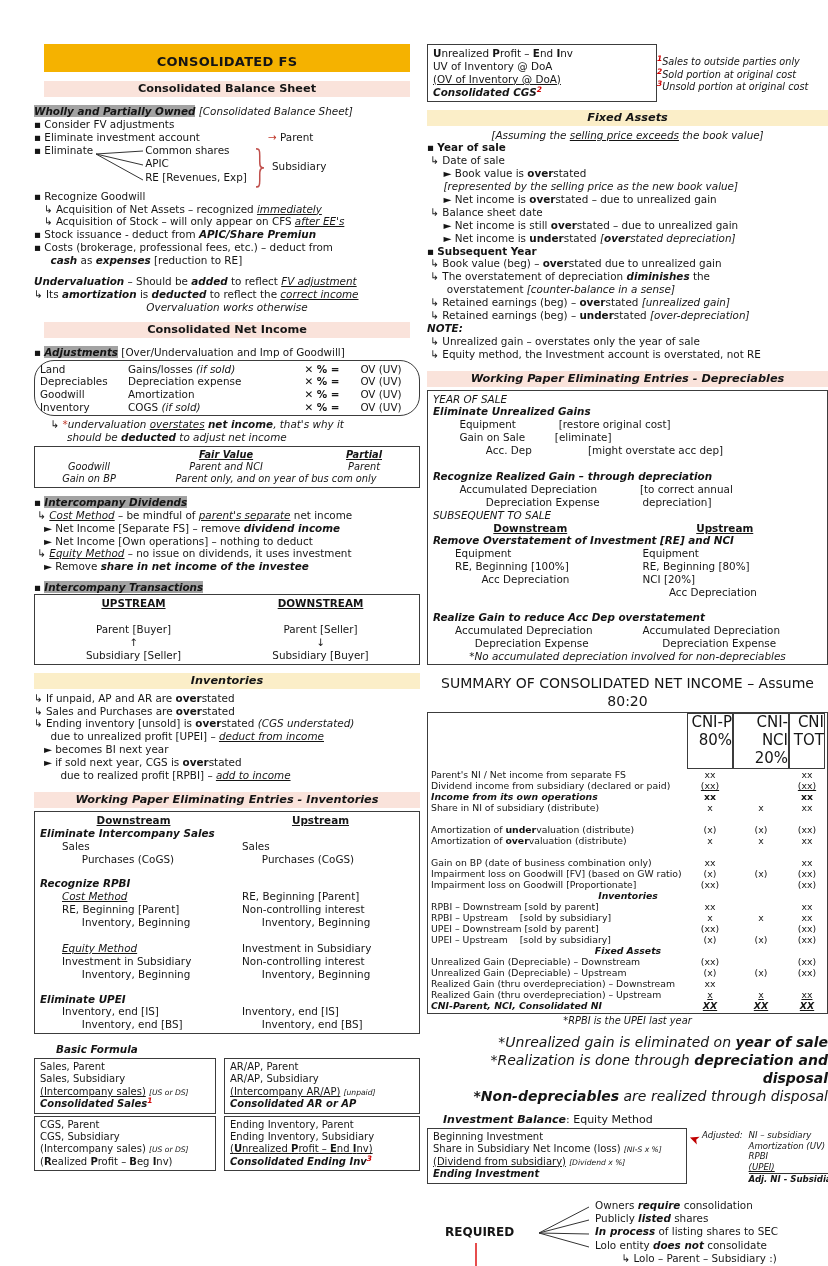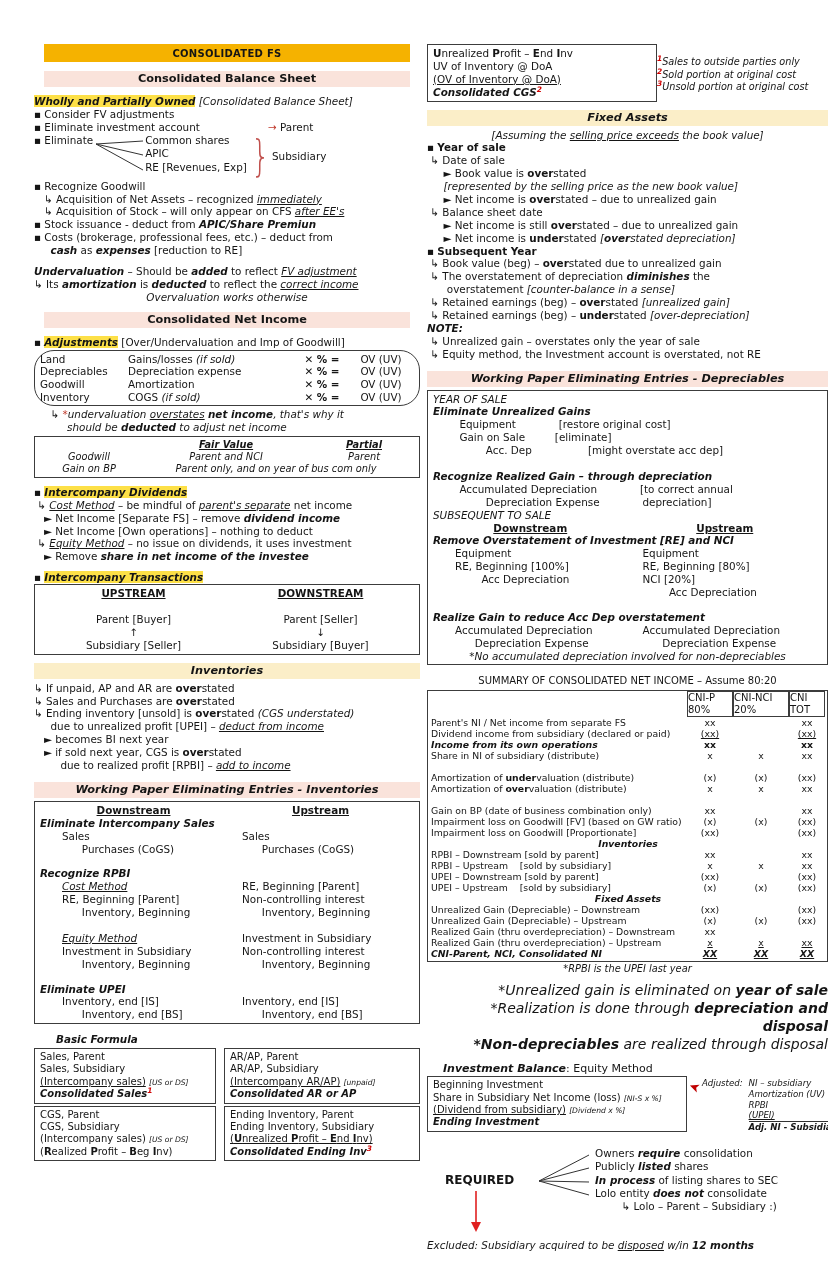--- a/index.html
+++ b/index.html
@@ -2,28 +2,28 @@
 <html><head>
 <meta charset="utf-8">
 <style>
   html,body{margin:0;padding:0;background:#fff;}
   body{width:828px;height:1266px;overflow:hidden;color:#151515;
        font-family:"DejaVu Sans","Liberation Sans",sans-serif;font-size:10.4px;}
   .page{display:flex;gap:7px;padding:44px 0 0 34px;box-sizing:border-box;}
   .col-left{width:386px;flex:none;}
   .col-right{width:401px;flex:none;}
   .ln{white-space:pre-wrap;line-height:1.24;min-height:12px;}
-  .hl{background:#fde047;text-align:right;}
+  .hl{background:#a3a3a3;text-align:right;}
   .tiny{font-size:7.6px;font-style:italic;}
   .rsup{color:#D00000;font-weight:bold;font-style:italic;font-size:7.5px;vertical-align:super;line-height:0;}
   .red{color:#C0392B;}
   .right{text-align:center;}
   .center{text-align:center;}
-  .gold-bar{background:#F5B200;text-align:center;font-weight:bold;font-size:10px;
-            padding:4px 0 3px;margin:0 10px 9px 10px;letter-spacing:.3px;}
+  .gold-bar{background:#F5B200;text-align:center;font-weight:bold;font-size:13px;
+            padding:10px 0 3px;margin:0 10px 9px 10px;letter-spacing:.3px;}
   .pink-bar{background:#FAE3DB;text-align:center;font-weight:bold;font-size:11.3px;
             padding:1px 0 2px;margin:0 10px 8px 10px;}
   .pink-bar.wpee{margin:10px 0 3px 0;font-style:italic;}
   .cream-bar{background:#FBEEC8;text-align:center;font-weight:bold;font-style:italic;
              font-size:11.3px;padding:1px 0 2px;margin:8px 0 3px 0;}
   .block{margin-bottom:8px;}
   .box{border:1.2px solid #3c3c3c;padding:2px 5px;background:#fff;}
   .row-flex{display:flex;}
   .elim-diagram{display:flex;align-items:flex-start;}
   .elim-items .ln{line-height:1.3;}
@@ -48,30 +48,30 @@
   .jcol.pad{padding-left:22px;}
   .jcol.pad2{padding-left:8px;}
   .gap-top{margin-top:12px;}
   .bf-head{font-weight:bold;font-style:italic;padding-left:22px;margin:2px 0 2px;}
   .bf-grid{display:grid;grid-template-columns:182px 196px;gap:2px 8px;}
   .bf{font-size:10px;}
   .top-right{display:flex;margin-bottom:6px;}
   .upei-box{width:218px;flex:none;}
   .footnotes{margin-left:auto;width:172px;font-size:9.7px;font-style:italic;padding-top:12px;}
   .footnotes .ln{line-height:1.3;}
-  .sum-title{font-size:10px;margin:10px 0 2px;}
+  .sum-title{font-size:14px;margin:10px 0 2px;}
   .sum-box{font-size:9.3px;padding:0 2px 1px 3px;}
   .sum-box .trow{line-height:1.18;}
   .sum-head{display:flex;margin-bottom:1px;}
   .sl{flex:1;}
   .sv1{width:46px;flex:none;text-align:center;}
   .sv2{width:56px;flex:none;text-align:center;}
   .sv3{width:36px;flex:none;text-align:center;}
-  .sh{border:1px solid #3c3c3c;box-sizing:border-box;text-align:left;
-      white-space:pre-line;font-size:10px;line-height:1.18;padding:0 0 1px;}
+  .sh{border:1px solid #3c3c3c;box-sizing:border-box;text-align:right;
+      white-space:pre-line;font-size:15px;line-height:1.18;padding:0 0 1px;}
   .sh.w1{width:46px;} .sh.w2{width:56px;} .sh.w3{width:36px;}
   .notes{font-size:14px;margin:6px 0 8px;}
   .notes .ln{text-align:right;line-height:1.3;}
   .note1{font-size:9.8px;margin-top:1px;}
   .inv-head{font-size:11px;padding-left:16px;margin-bottom:1px;}
   .inv-row{display:flex;align-items:flex-start;}
   .inv-box{width:248px;flex:none;font-size:10px;}
   .inv-arrow{color:#C00000;font-size:13px;margin:4px 2px 0 2px;display:inline-block;transform:rotate(200deg);}
   .adj-block{display:flex;font-size:8.6px;font-style:italic;padding-top:2px;}
   .adj-label{flex:none;margin-right:6px;}

